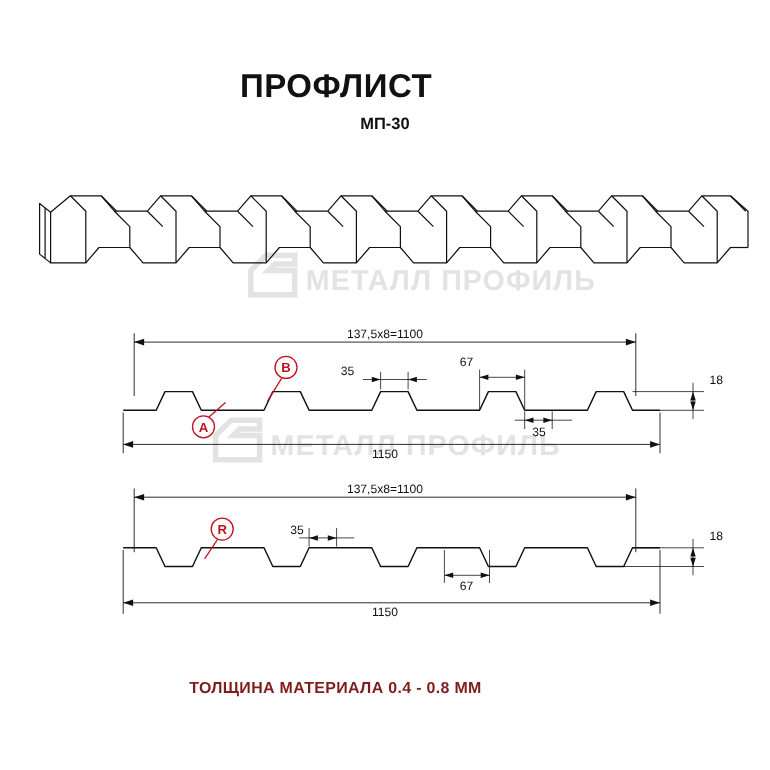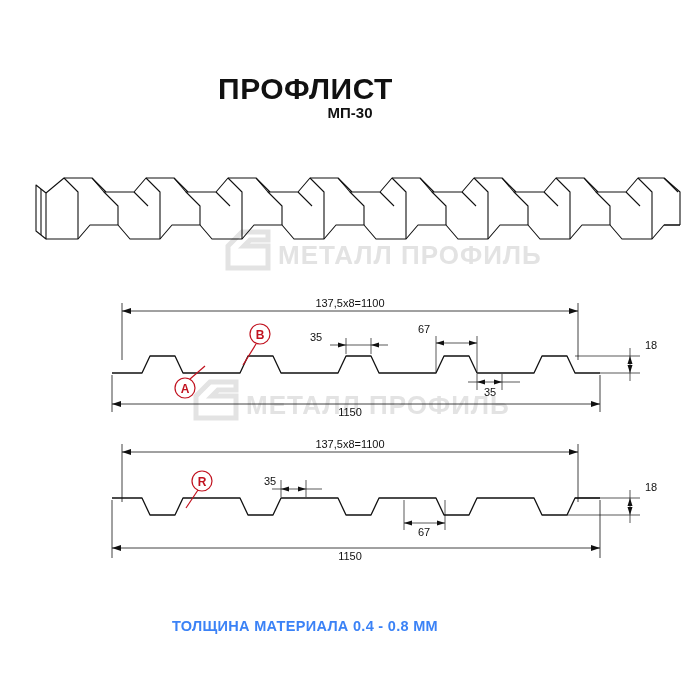--- a/index.html
+++ b/index.html
@@ -14,21 +14,21 @@
     color: #1a1a1a;
     overflow: hidden;
   }
   .page {
     position: relative;
     width: 700px;
     height: 700px;
   }
   .title {
     position: absolute;
-    top: 72px;
+    top: 62px;
     left: 0;
     width: 611px;
     text-align: center;
     font-size: 30px;
     font-weight: bold;
     letter-spacing: 0.5px;
     color: #111;
   }
   .subtitle {
     position: absolute;
@@ -42,21 +42,21 @@
   }
   .footer {
     position: absolute;
     top: 618px;
     left: 0;
     width: 610px;
     text-align: center;
     font-size: 14.5px;
     font-weight: bold;
     letter-spacing: 0.3px;
-    color: #3b82f6;
+    color: #7f1d1d;
   }
   .drawing {
     position: absolute;
     top: 0;
     left: 0;
   }
   .wm-text {
     font-family: "Liberation Sans", sans-serif;
     font-weight: bold;
     fill: #e3e3e3;

